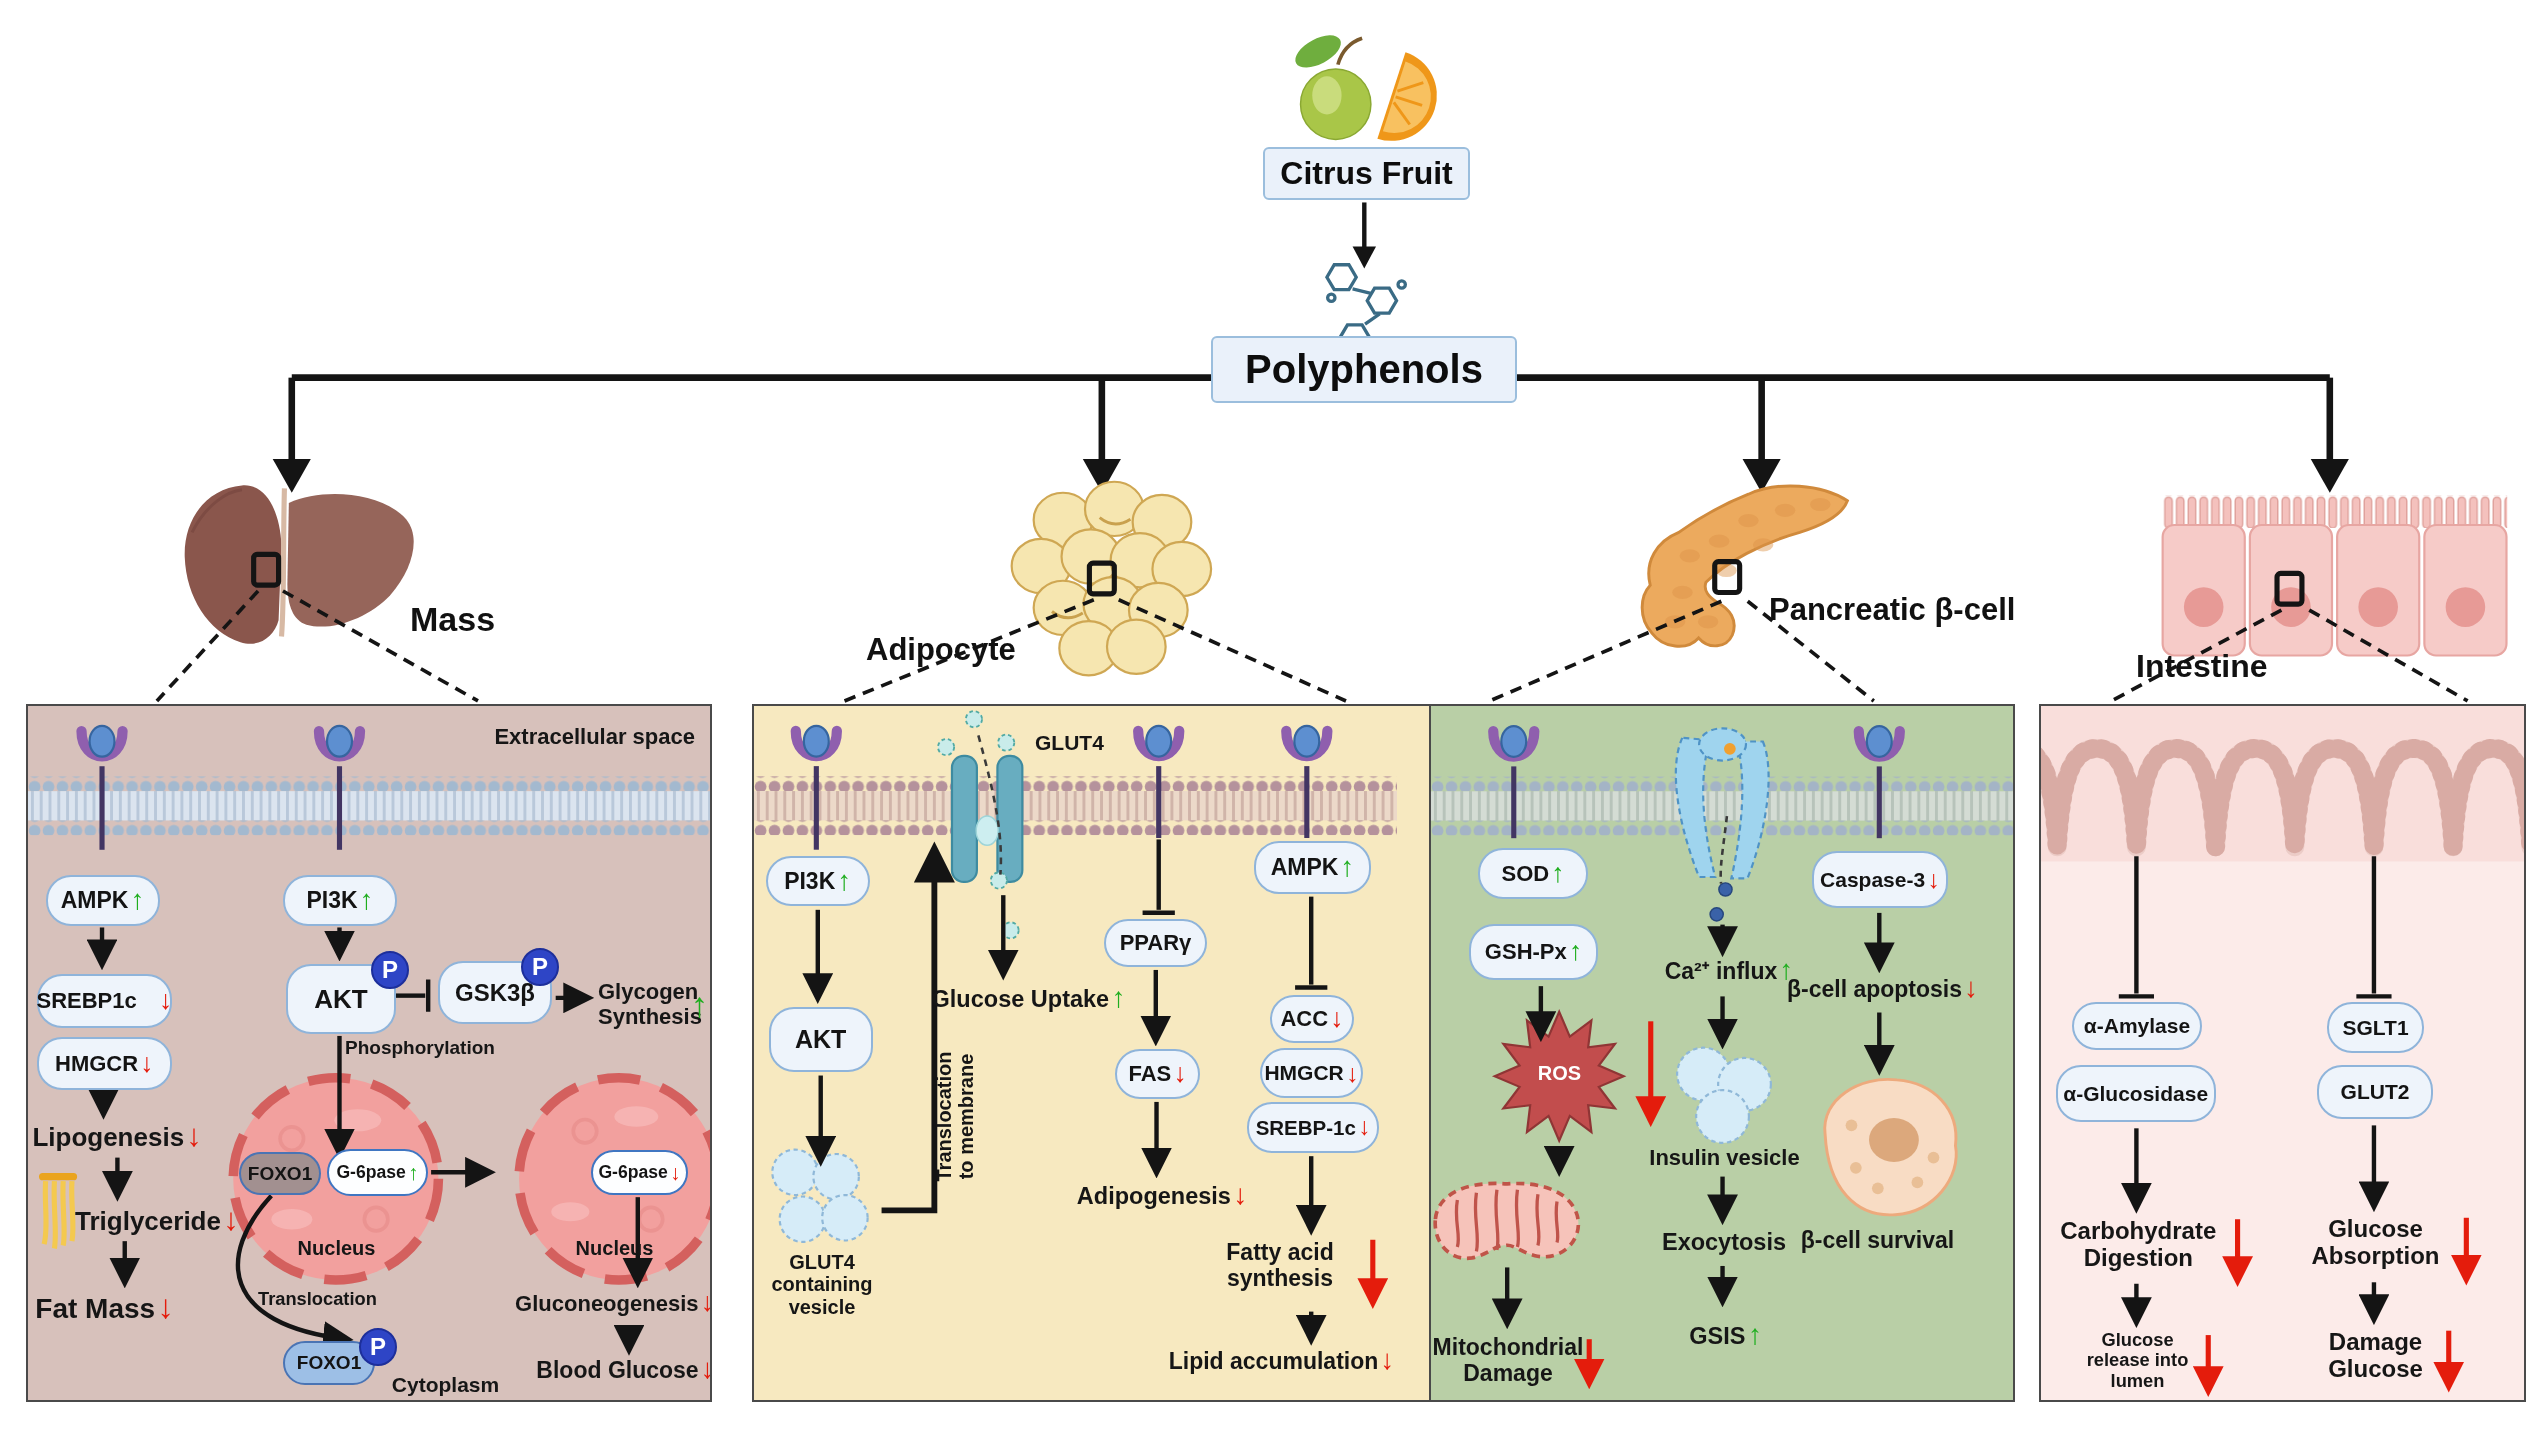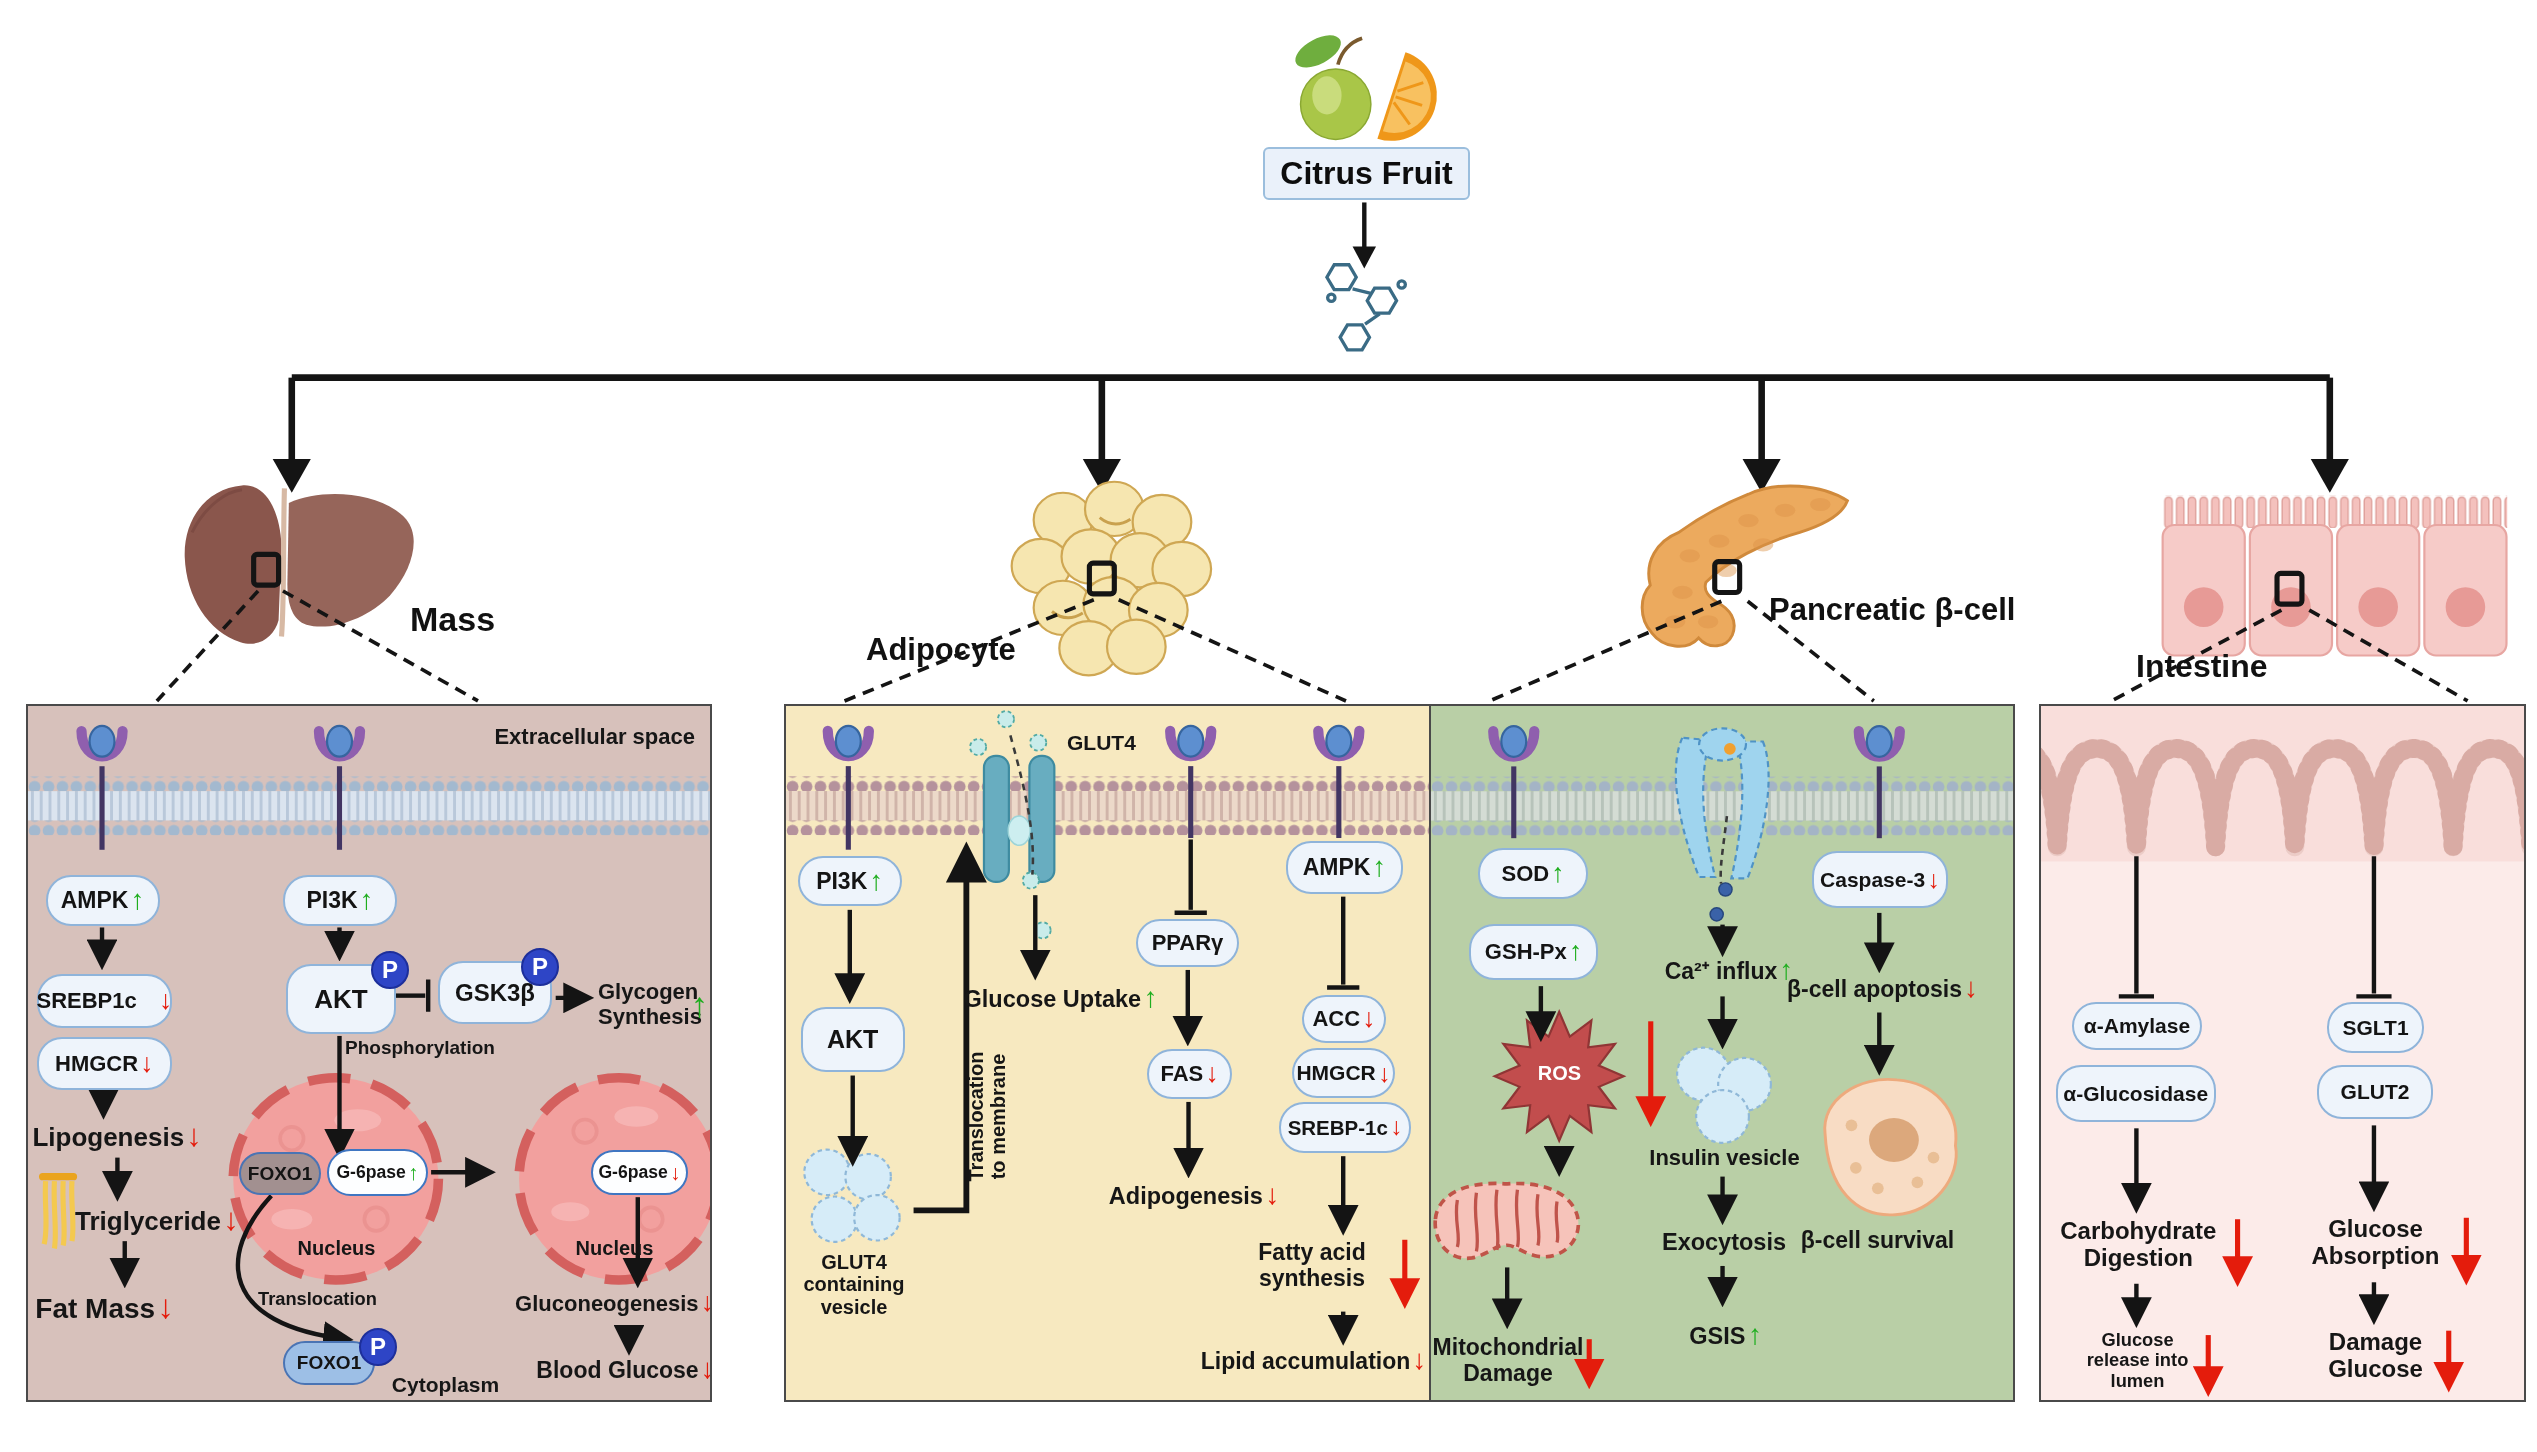--- a/index.html
+++ b/index.html
@@ -152,20 +152,23 @@
     <line x1="2348" y1="820" x2="2032" y2="956"></line>
         <line x1="2384" y1="820" x2="2556" y2="956"></line>
     <line x1="3112" y1="832" x2="2880" y2="956"></line>
         <line x1="3150" y1="832" x2="3366" y2="956"></line>
   </g>
 </svg>
 
 <div class="hbox" style="left:1263px;top:147px;width:207px;height:53px;font-size:32px;">
   <span>Citrus Fruit</span>
 </div>
+<div class="hbox" style="left:1211px;top:336px;width:306px;height:67px;font-size:40px;">
+  <span>Polyphenols</span>
+</div>
 <div class="olbl" style="left:410px;top:600px;font-size:34px;">Mass</div>
 <div class="olbl" style="left:866px;top:632px;font-size:31px;">Adipocyte</div>
 <div class="olbl" style="left:1769px;top:592px;font-size:31px;">Pancreatic β-cell</div>
 <div class="olbl" style="left:2136px;top:648px;font-size:32px;">Intestine</div>
 
 <div class="panel" style="left:26px;width:686px;background:#d7c1bb;">
   <svg class="psvg" width="686" height="698" viewBox="0 0 936 952">
     <defs>
       <marker id="ahL" viewBox="0 0 10 10" refX="8" refY="5" markerWidth="7" markerHeight="7" orient="auto-start-reverse">
         <path d="M0,0 L10,5 L0,10 z" fill="#141414"></path>
@@ -307,21 +310,21 @@
   <div class="flbl" style="left:344px;top:667px;width:147px;font-size:21px;">Cytoplasm</div>
 
   <div class="flbl nowrap" style="left:484px;top:585px;width:205px;font-size:22px;">
     <span>Gluconeogenesis</span><span class="gd">↓</span>
   </div>
   <div class="flbl nowrap" style="left:506px;top:651px;width:183px;font-size:23px;">
     <span>Blood Glucose</span><span class="gd">↓</span>
   </div>
 </div>
 
-<div class="panel" style="left:784px;width:726px;background:#f7e9c0;">
+<div class="panel" style="left:752px;width:726px;background:#f7e9c0;">
   <svg class="psvg" width="643" height="698" viewBox="0 0 877 952">
     <defs>
       <marker id="ahA" viewBox="0 0 10 10" refX="8" refY="5" markerWidth="7" markerHeight="7" orient="auto-start-reverse">
         <path d="M0,0 L10,5 L0,10 z" fill="#141414"></path>
       </marker>
       <marker id="rhA" viewBox="0 0 10 10" refX="8" refY="5" markerWidth="6" markerHeight="6" orient="auto-start-reverse">
         <path d="M0,0 L10,5 L0,10 z" fill="#e41c0c"></path>
       </marker>
       <pattern id="beadA" width="19" height="20" patternUnits="userSpaceOnUse">
         <circle cx="9" cy="10" r="8" fill="#b5929c"></circle>

